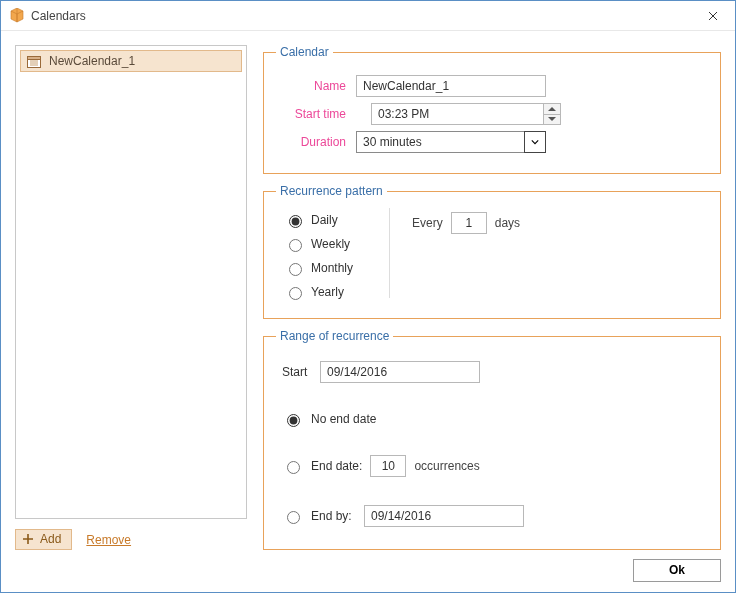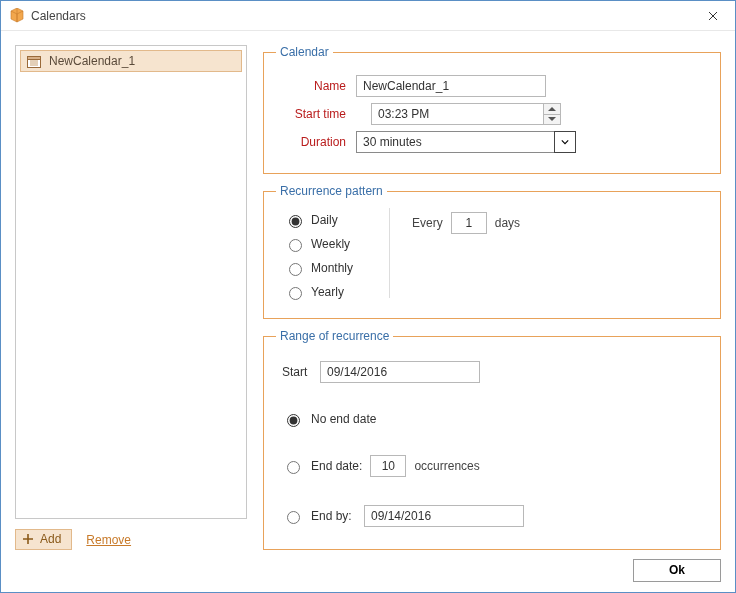--- a/index.html
+++ b/index.html
@@ -103,21 +103,21 @@
   }
   .form-row {
     display:flex;
     align-items:center;
     margin: 6px 0;
   }
   .form-row label.lbl {
     width: 80px;
     text-align: right;
     padding-right: 10px;
-    color:#b91c1c;
+    color:#ec4899;
   }
   input[type=text].inp, .sel-wrap, .spin-wrap {
     height: 22px;
   }
   input[type=text].inp {
     border: 1px solid #b8b8b8;
     padding: 2px 6px;
     font: inherit;
     color:#333;
     background:#fff;
@@ -146,21 +146,21 @@
     flex:1;
     border: 1px solid #b8b8b8;
     background:#f3f3f3;
     padding:0;
     cursor:pointer;
     display:flex; align-items:center; justify-content:center;
   }
   .spin-btns button:first-child { border-bottom:none; }
   .sel-wrap {
     display:flex;
-    width: 220px;
+    width: 190px;
   }
   .sel-wrap input {
     flex:1;
     border: 1px solid #8a8a8a;
     border-right:none;
     padding: 2px 6px;
     font: inherit;
     color:#333;
   }
   .sel-wrap button {

